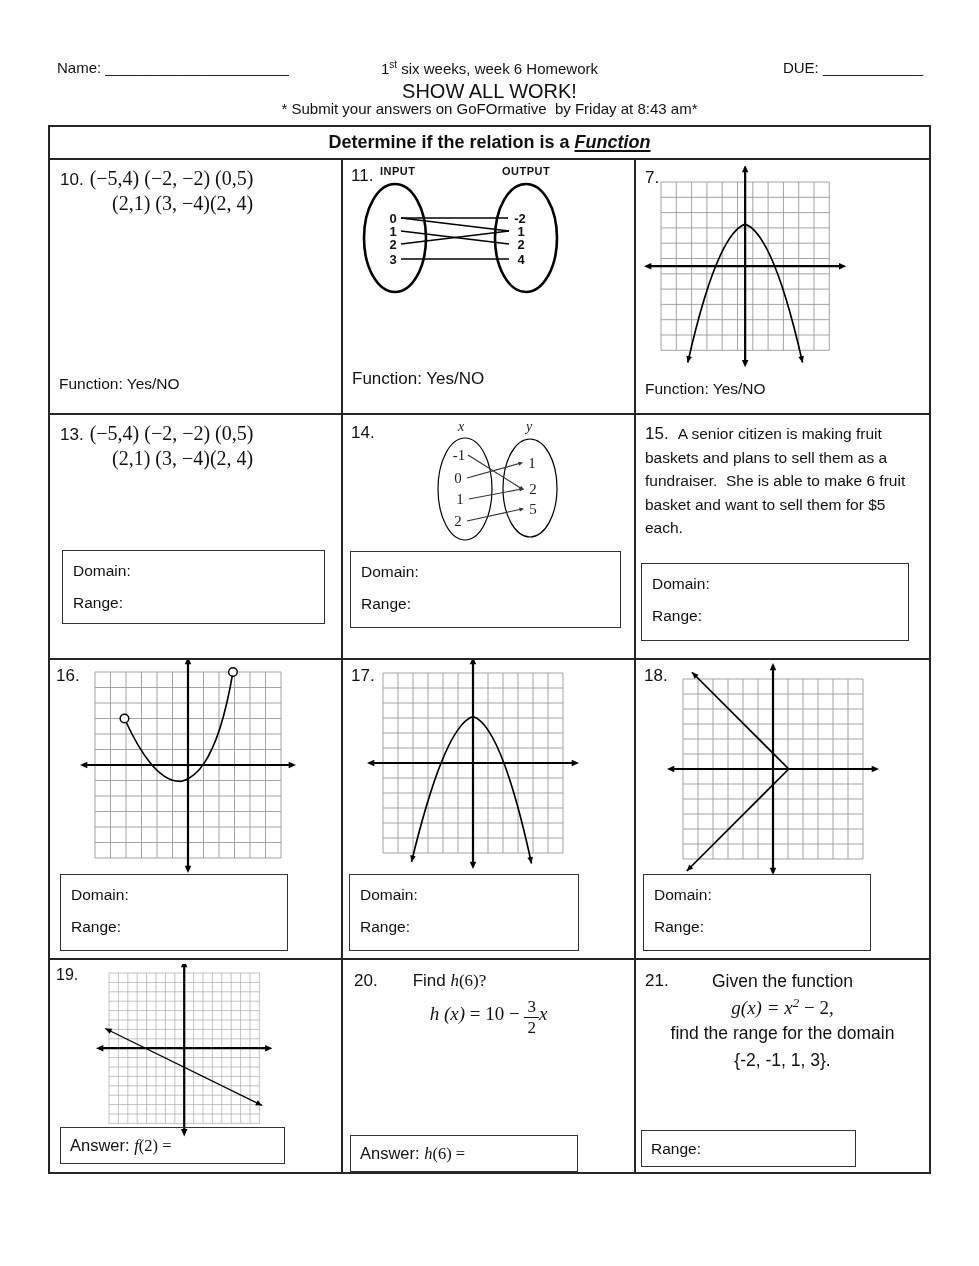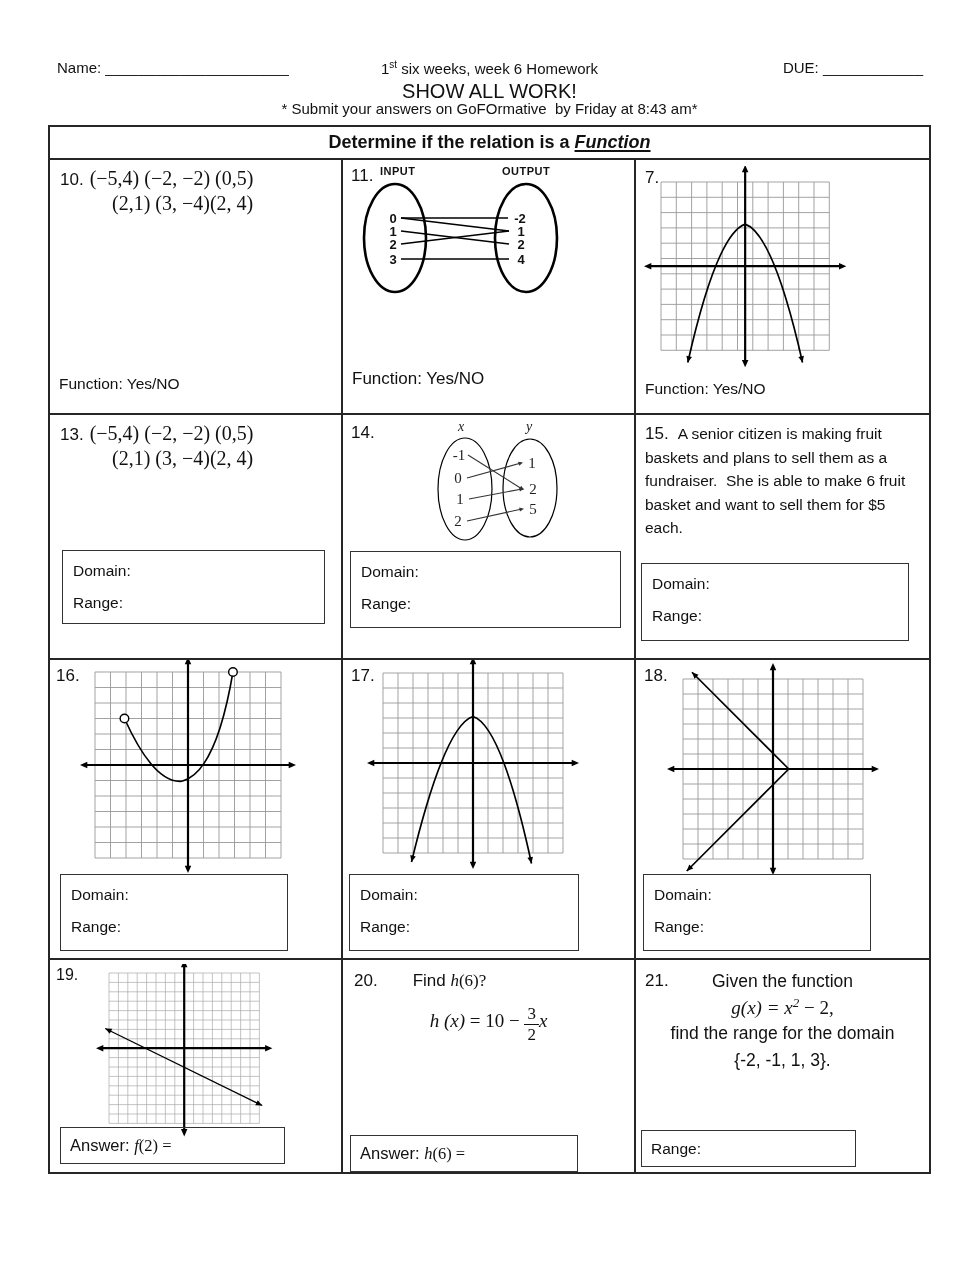--- a/index.html
+++ b/index.html
@@ -38,21 +38,21 @@
              font-size:16.5px; white-space:pre; }
   .ser { font-family:"Liberation Serif", serif; }
   .it  { font-style:italic; }
   svg.fig { position:absolute; }
   
   .wordprob { padding:7px 10px 0 9px; font-size:15.5px; line-height:23.5px; }
   .wordprob .pnum { margin-right:9px; }
   
   .find-row { padding:11px 0 0 11px; font-size:17px; }
   .find-row .find-txt { margin-left:35px; }
-  .eq20 { margin-top:13px; text-align:center; font-family:"Liberation Serif", serif; font-size:19px; }
+  .eq20 { margin-top:6px; text-align:center; font-family:"Liberation Serif", serif; font-size:19px; }
   .frac { display:inline-block; vertical-align:-13px; text-align:center; font-size:17px; line-height:1.15; }
   .frac .fn { display:block; border-bottom:1.4px solid #111; padding:0 3px; }
   
   .p21-l1 { position:relative; padding-top:11px; text-align:center; font-size:17.5px; }
   .p21-l1 .pnum { position:absolute; left:9px; top:11px; }
   .eq21 { text-align:center; font-family:"Liberation Serif", serif; font-size:19px; margin-top:3px; }
   .eq21 sup { font-size:13px; }
   .p21-l3 { text-align:center; font-size:17.5px; margin-top:4px; }
   .p21-l4 { text-align:center; font-size:17.5px; margin-top:6px; }
   

